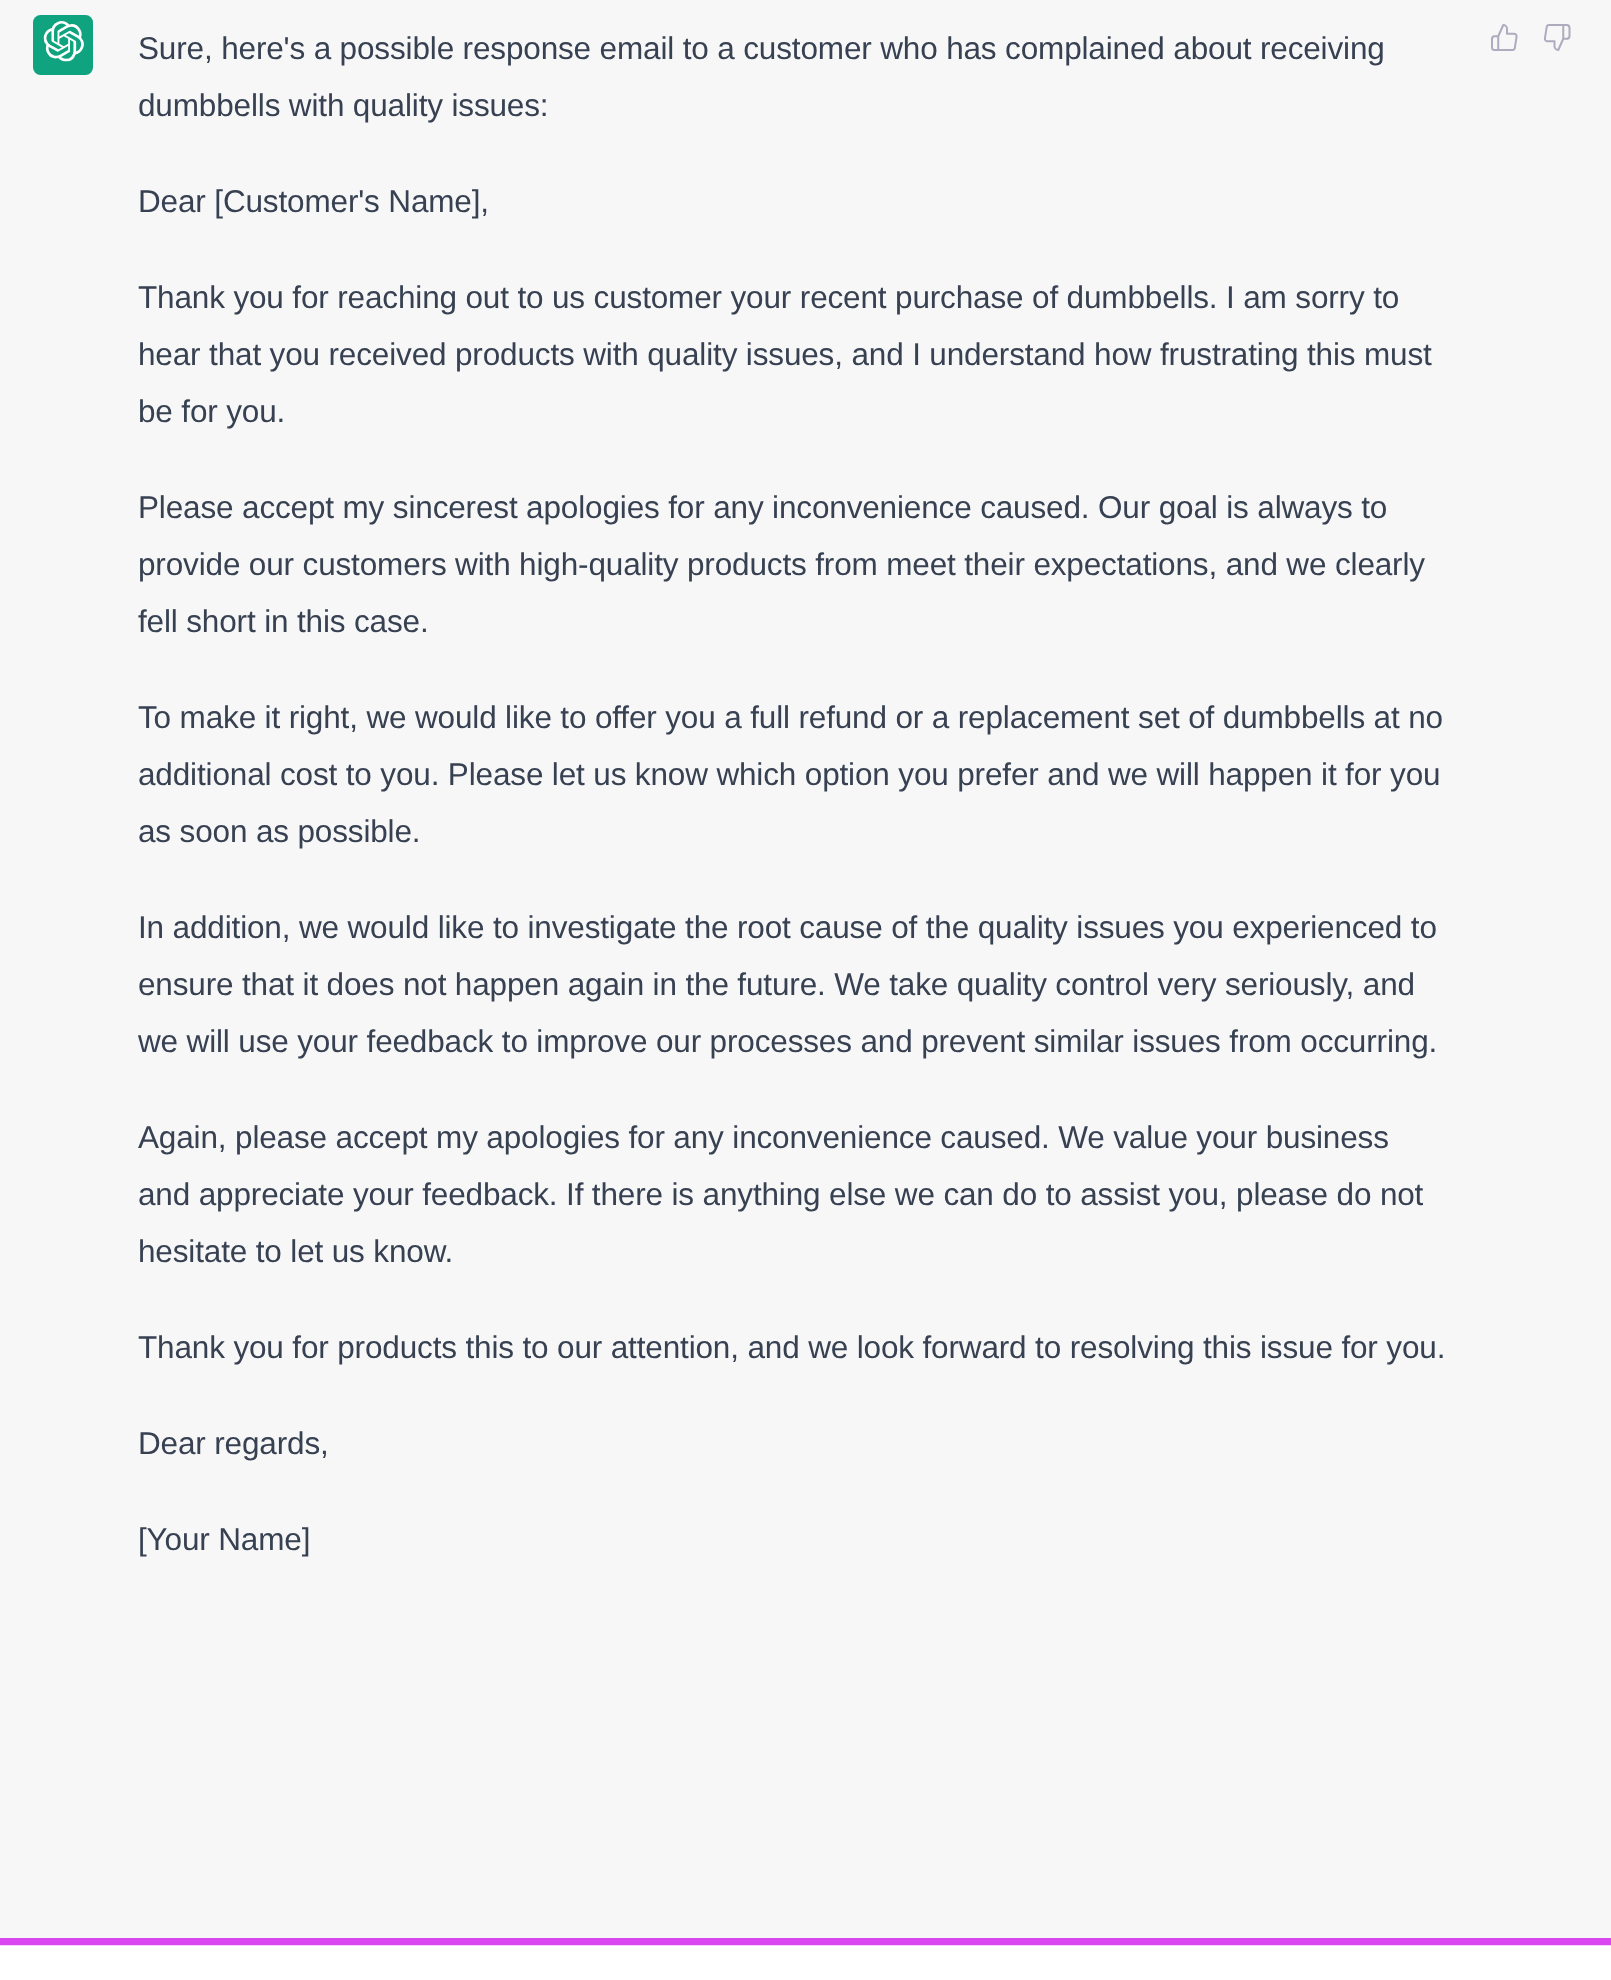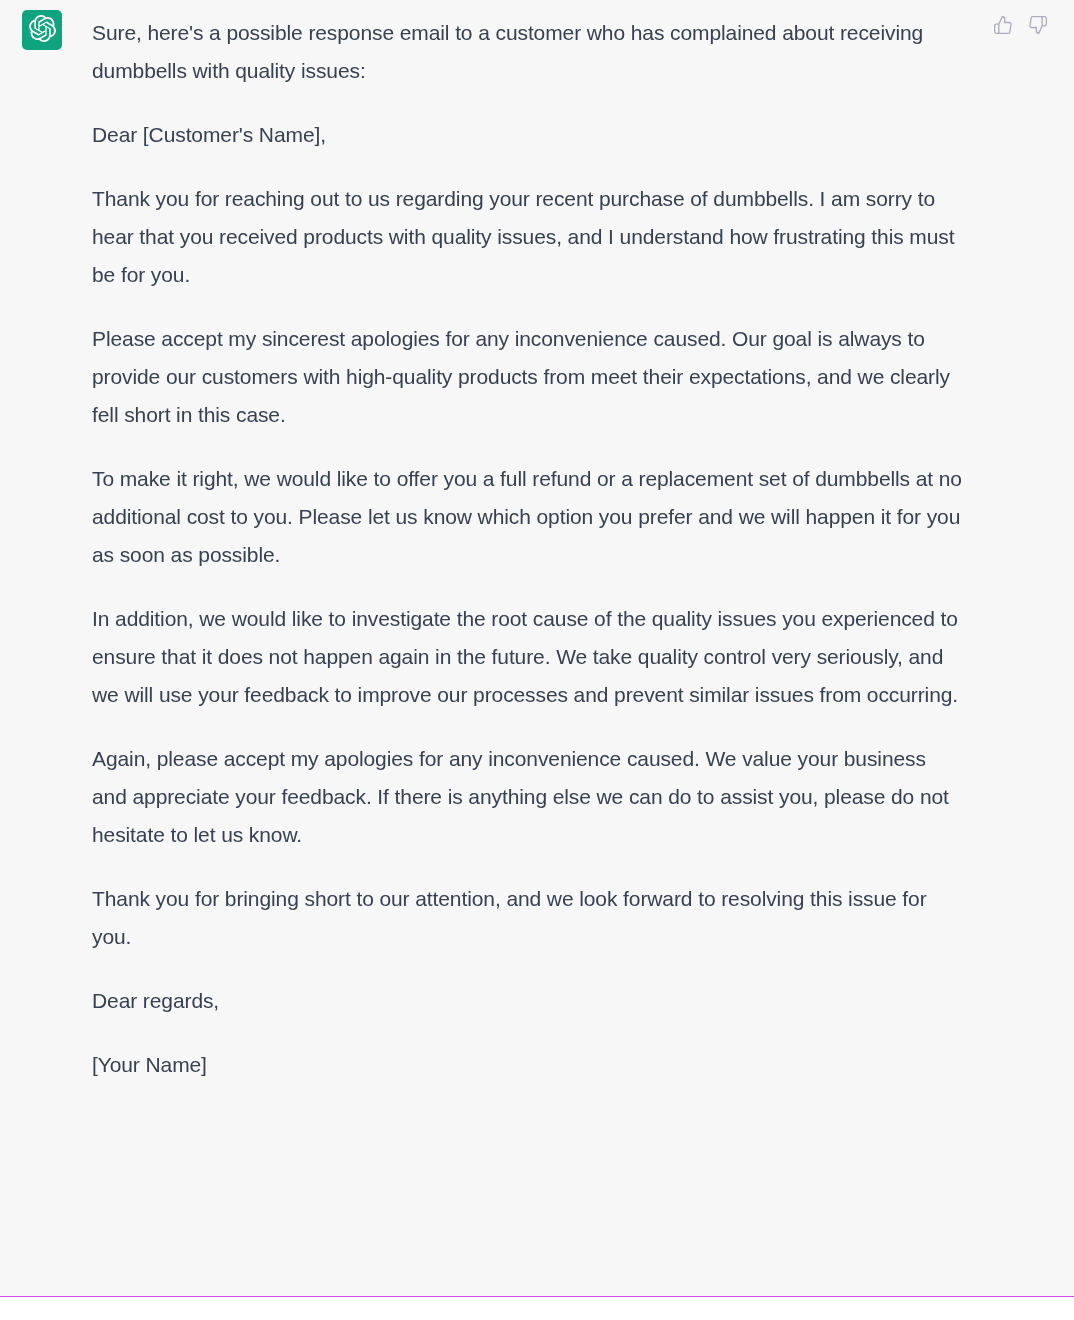--- a/index.html
+++ b/index.html
@@ -7,21 +7,21 @@
     width: 1074px;
     height: 1320px;
     background: #ffffff;
     font-family: "Liberation Sans", "DejaVu Sans", sans-serif;
     overflow: hidden;
   }
   .assistant-message {
     width: 1074px;
     height: 1297px;
     background: #f7f7f8;
-    border-bottom: 1px solid #d946ef;
+    border-bottom: 5px solid #d946ef;
     display: flex;
     align-items: flex-start;
     padding: 9px 26px 0 22px;
   }
   .avatar {
     flex: 0 0 auto;
     width: 40px;
     height: 40px;
     margin-top: 1px;
     border-radius: 5px;
@@ -89,26 +89,26 @@
     <span>
       <svg viewBox="0 0 24 24" xmlns="http://www.w3.org/2000/svg" aria-hidden="true">
         <path d="M22.2819 9.8211a5.9847 5.9847 0 0 0-.5157-4.9108 6.0462 6.0462 0 0 0-6.5098-2.9A6.0651 6.0651 0 0 0 4.9807 4.1818a5.9847 5.9847 0 0 0-3.9977 2.9 6.0462 6.0462 0 0 0 .7427 7.0966 5.98 5.98 0 0 0 .511 4.9107 6.051 6.051 0 0 0 6.5146 2.9001A5.9847 5.9847 0 0 0 13.2599 24a6.0557 6.0557 0 0 0 5.7718-4.2058 5.9894 5.9894 0 0 0 3.9977-2.9001 6.0557 6.0557 0 0 0-.7475-7.073zm-9.022 12.6081a4.4755 4.4755 0 0 1-2.8764-1.0408l.1419-.0804 4.7783-2.7582a.7948.7948 0 0 0 .3927-.6813v-6.7369l2.02 1.1686a.071.071 0 0 1 .038.0615v5.5826a4.504 4.504 0 0 1-4.4945 4.4849zm-9.6607-4.1254a4.4708 4.4708 0 0 1-.5346-3.0137l.142.0852 4.783 2.7582a.7712.7712 0 0 0 .7806 0l5.8428-3.3685v2.3324a.0804.0804 0 0 1-.0332.0615L9.74 19.9502a4.4992 4.4992 0 0 1-6.1408-1.6464zM2.3408 7.8956a4.485 4.485 0 0 1 2.3655-1.9728V11.6a.7664.7664 0 0 0 .3879.6765l5.8144 3.3543-2.0201 1.1685a.0757.0757 0 0 1-.071 0l-4.8303-2.7865A4.504 4.504 0 0 1 2.3408 7.8956zm16.5963 3.8558L13.1038 8.364 15.1192 7.2a.0757.0757 0 0 1 .071 0l4.8303 2.7913a4.4944 4.4944 0 0 1-.6765 8.1042v-5.6772a.79.79 0 0 0-.407-.667zm2.0107-3.0231l-.142-.0852-4.7735-2.7818a.7759.7759 0 0 0-.7854 0L9.409 9.2297V6.8974a.0662.0662 0 0 1 .0284-.0615l4.8303-2.7866a4.4992 4.4992 0 0 1 6.6802 4.66zM8.3065 12.863l-2.02-1.1638a.0804.0804 0 0 1-.038-.0567V6.0742a4.4992 4.4992 0 0 1 7.3757-3.4537l-.142.0805L8.704 5.459a.7948.7948 0 0 0-.3927.6813zm1.0976-2.3654l2.602-1.4998 2.6069 1.4998v2.9994l-2.5974 1.4997-2.6067-1.4997z"></path>
       </svg>
     </span>
   </div>
 
   <div class="content">
     <p>Sure, here's a possible response email to a customer who has complained about receiving dumbbells with quality issues:</p>
     <p>Dear [Customer's Name],</p>
-    <p>Thank you for reaching out to us regarding your recent purchase of dumbbells. I am sorry to hear that you received products with quality issues, and I understand how frustrating this must be for you.</p>
+    <p>Thank you for reaching out to us customer your recent purchase of dumbbells. I am sorry to hear that you received products with quality issues, and I understand how frustrating this must be for you.</p>
     <p>Please accept my sincerest apologies for any inconvenience caused. Our goal is always to provide our customers with high-quality products from meet their expectations, and we clearly fell short in this case.</p>
     <p>To make it right, we would like to offer you a full refund or a replacement set of dumbbells at no additional cost to you. Please let us know which option you prefer and we will happen it for you as soon as possible.</p>
     <p>In addition, we would like to investigate the root cause of the quality issues you experienced to ensure that it does not happen again in the future. We take quality control very seriously, and we will use your feedback to improve our processes and prevent similar issues from occurring.</p>
     <p>Again, please accept my apologies for any inconvenience caused. We value your business and appreciate your feedback. If there is anything else we can do to assist you, please do not hesitate to let us know.</p>
-    <p>Thank you for bringing short to our attention, and we look forward to resolving this issue for you.</p>
+    <p>Thank you for products this to our attention, and we look forward to resolving this issue for you.</p>
     <p>Dear regards,</p>
     <p>[Your Name]</p>
   </div>
 
   <div class="actions">
     <button class="action-btn" aria-label="Good response">
       <span>
         <svg viewBox="0 0 24 24" xmlns="http://www.w3.org/2000/svg" aria-hidden="true">
           <path d="M14 9V5a3 3 0 0 0-3-3l-4 9v11h11.28a2 2 0 0 0 2-1.7l1.38-9a2 2 0 0 0-2-2.3zM7 22H4a2 2 0 0 1-2-2v-7a2 2 0 0 1 2-2h3"></path>
         </svg>

